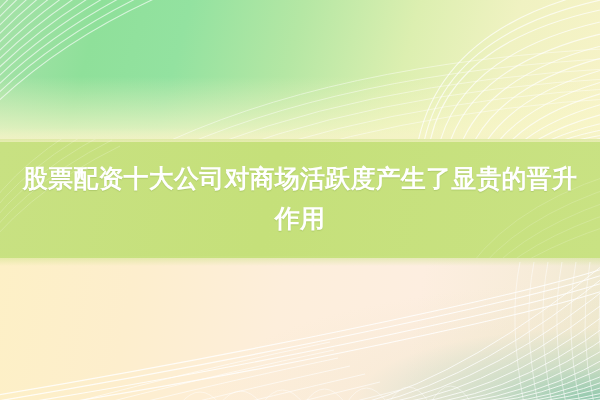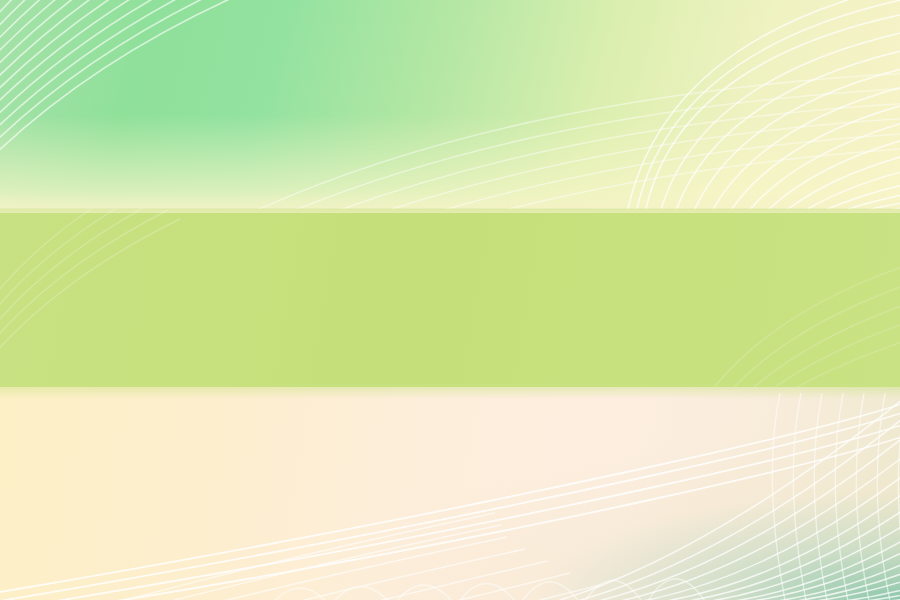--- a/index.html
+++ b/index.html
@@ -265,14 +265,17 @@
         <path d="M 220 404 Q 240 378 262 404"></path>
         <path d="M 262 404 Q 282 376 304 404"></path>
         <path d="M 304 404 Q 324 374 346 404"></path>
         <path d="M 346 404 Q 366 372 388 404"></path>
         <path d="M 388 404 Q 408 370 430 404"></path>
         <path d="M 430 404 Q 450 368 472 404"></path>
       </g>
     </svg>
   </div>
 
+  <div id="title-wrap">
+    <h1 id="title">股票配资十大公司对商场活跃度产生了显贵的晋升作用</h1>
+  </div>
 
 </div>
 
 </body></html>

